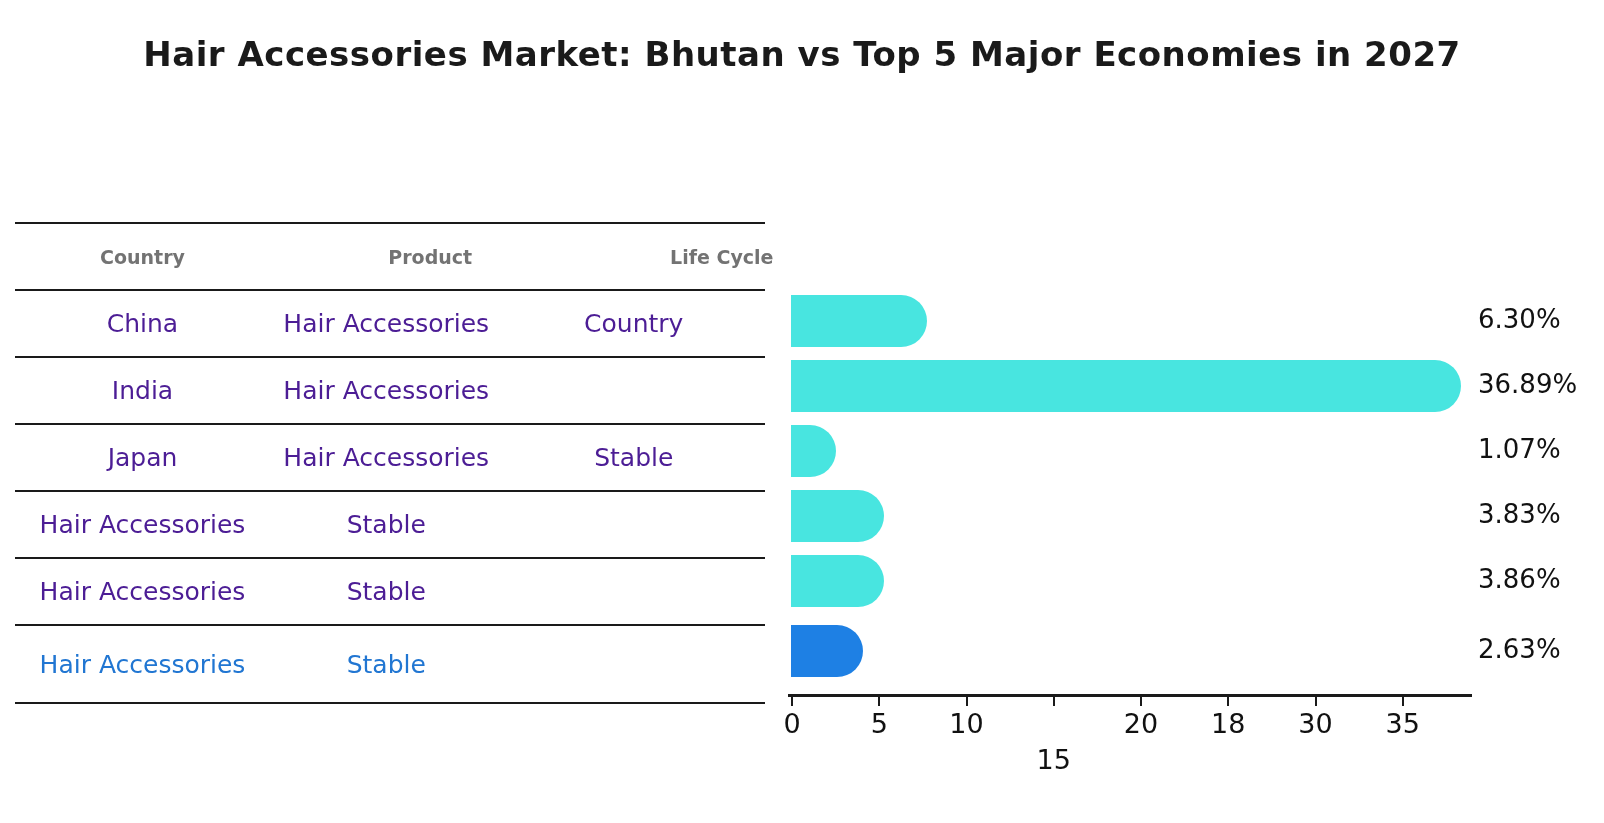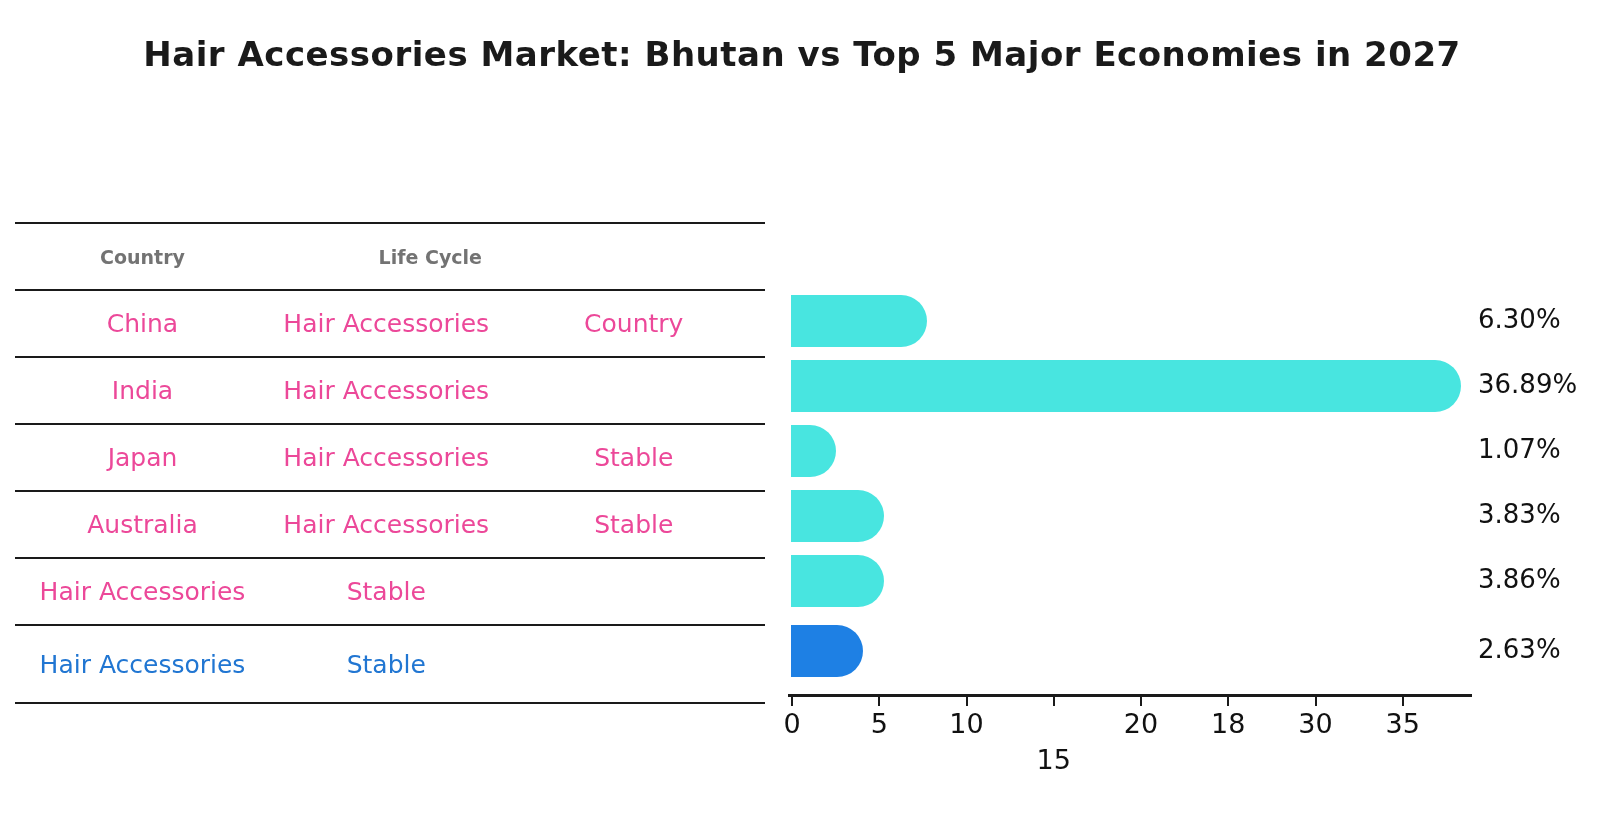--- a/index.html
+++ b/index.html
@@ -11,21 +11,21 @@
   .subtitle{position:absolute;left:0;top:80px;width:1604px;text-align:center;
          font-size:27px;font-weight:bold;color:#1a1a1a;}
 
   
   .table{position:absolute;left:15px;top:222px;width:750px;border-top:2px solid #1a1a1a;}
   .thead{height:65px;border-bottom:2px solid #1a1a1a;display:grid;
          grid-template-columns:34% 31% 35%;align-items:center;text-align:center;
          font-size:19px;font-weight:bold;color:#737373;gap:44px;}
   .trow{height:65px;border-bottom:2px solid #1a1a1a;display:grid;
         grid-template-columns:34% 31% 35%;align-items:center;text-align:center;
-        font-size:25px;color:#ec4899;}
+        font-size:25px;color:#4c1d95;}
   .trow:last-child{height:76px;}
   .trow.hl{color:#2176D2;}
 
   
   .bar{position:absolute;height:52px;border-radius:0 26px 26px 0;}
   .bar.hl{border:3px dotted #1E80E4;box-sizing:border-box;}
   .vlabel{position:absolute;left:1478px;font-size:26px;color:#111111;white-space:nowrap;}
   .axisline{position:absolute;left:788px;top:694px;width:684px;height:3px;background:#1a1a1a;}
   .tick{position:absolute;top:694px;width:2px;height:12px;background:#1a1a1a;}
   .ticklabel{position:absolute;top:708px;width:80px;text-align:center;
@@ -33,39 +33,39 @@
 </style>
 </head>
 <body>
 
 <div class="canvas">
   <div class="title">Hair Accessories Market: Bhutan vs Top 5 Major Economies in 2027</div>
 
   <div class="table">
     <div class="thead">
       <div>Country</div>
+      <div>Product</div>
       <div>Life Cycle</div>
     </div>
     <div id="tbody">
         <div class="trow">
           <div>China</div>
           <div>Hair Accessories</div>
           <div>Country</div>
         </div>
         <div class="trow">
           <div>India</div>
           <div>Hair Accessories</div>
         </div>
         <div class="trow">
           <div>Japan</div>
           <div>Hair Accessories</div>
           <div>Stable</div>
         </div>
         <div class="trow">
-          <div>Australia</div>
           <div>Hair Accessories</div>
           <div>Stable</div>
         </div>
         <div class="trow">
           <div>Hair Accessories</div>
           <div>Stable</div>
         </div>
         <div class="trow hl">
           <div>Hair Accessories</div>
           <div>Stable</div>

